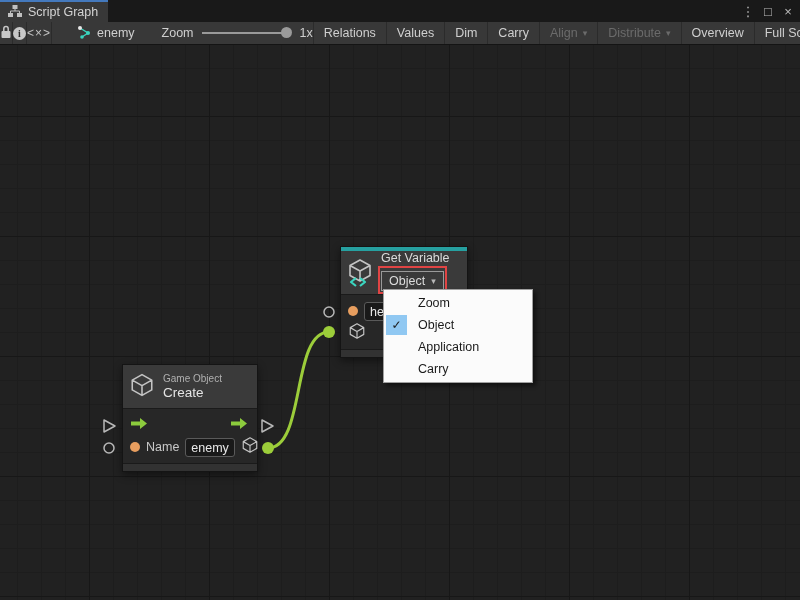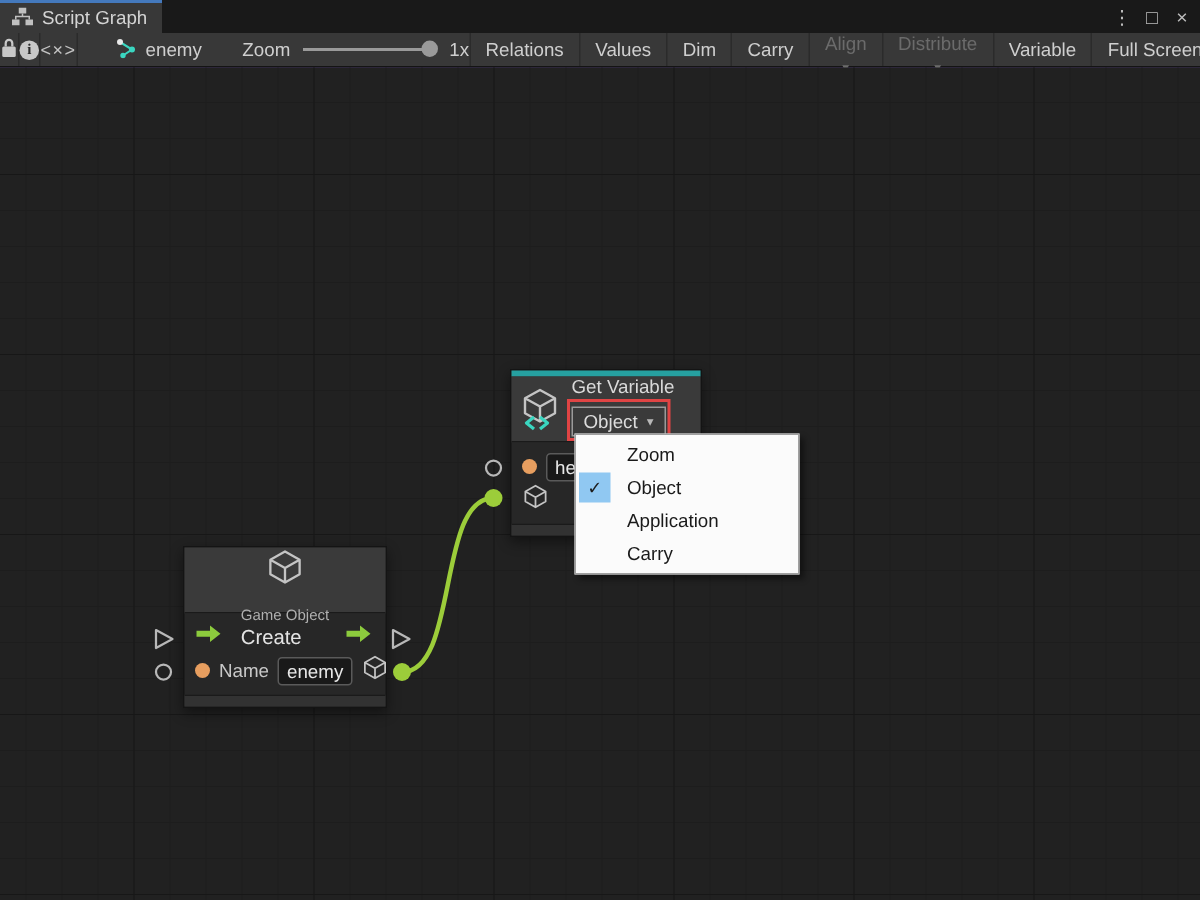--- a/index.html
+++ b/index.html
@@ -20,21 +20,21 @@
   .toolbar { position:absolute; left:0; top:22px; width:800px; height:23px; background:#383838;
              border-bottom:1px solid #141414; display:flex; align-items:stretch; color:#cfcfcf; font-size:12.5px; }
   .tb-icon-btn { display:flex; align-items:center; justify-content:center; border-right:1px solid #2b2b2b; }
   .tb-graph-ref { display:flex; align-items:center; gap:5px; margin-left:25px; }
   .tb-zoom { display:flex; align-items:center; margin-left:27px; }
   .zoom-track-wrap { position:relative; width:92px; height:22px; margin-left:8px; }
   .zoom-track { position:absolute; left:0; right:6px; top:10px; height:2px; background:#9a9a9a; }
   .zoom-handle { position:absolute; right:2px; top:5px; width:11px; height:11px; border-radius:50%; background:#9a9a9a; }
   .tb-buttons { margin-left:auto; display:flex; align-items:stretch; }
   .tb-btn { display:flex; align-items:center; gap:5px; padding:0 10px; border-left:1px solid #2b2b2b; white-space:nowrap; }
-  .tb-btn.disabled { color:#6b6b6b;flex-direction:column; }
+  .tb-btn.disabled { color:#6b6b6b; }
   .dd-arrow { font-size:9px; line-height:1; }
   .code-glyph { font-size:12px; letter-spacing:1px; color:#c4c4c4; }
 
   
   .canvas { position:absolute; left:0; top:45px; width:800px; height:555px; background-color:#212121;
     background-image:
       linear-gradient(90deg, #171717 1px, transparent 1px),
       linear-gradient(#171717 1px, transparent 1px),
       linear-gradient(90deg, #1d1d1d 1px, transparent 1px),
       linear-gradient(#1d1d1d 1px, transparent 1px);
@@ -58,21 +58,21 @@
   .gv-accent { height:4px; }
   .gv-header { height:44px; }
   .gv-title { font-size:12.5px; color:#dadada; line-height:15px; }
   .scope-btn { margin-top:2px; display:inline-flex; align-items:center; gap:6px; background:#3a3a3a;
                border:1px solid #9a9a9a; color:#dcdcdc; font-size:12.5px; padding:1px 7px; height:20px; }
   .scope-wrap { display:inline-block; border:2px solid #e04444; padding:1px; margin-left:-3px; }
   .gv-icon { position:relative; width:26px; height:30px; flex:none; }
 
   
   .cr-node { left:122px; top:319px; width:136px; }
-  .cr-header { height:44px;flex-direction:column; }
+  .cr-header { height:44px; }
   .arrow-spacer { flex:1; }
   .label-txt { font-size:12.5px; color:#c8c8c8; }
 
   
   .ctx-menu { position:absolute; left:383px; top:244px; width:150px; background:#fbfbfb;
               border:1px solid #a0a0a0; box-shadow:3px 3px 4px rgba(0,0,0,.45); z-index:10; padding:2px 0; }
   .ctx-item { position:relative; height:22px; line-height:22px; padding-left:34px; color:#1a1a1a; font-size:12.5px; }
   .ctx-check { position:absolute; left:2px; top:1px; width:21px; height:20px; background:#90c8f2;
                display:flex; align-items:center; justify-content:center; color:#1c1c1c; font-size:12px; }
 
@@ -154,21 +154,21 @@
         </div>
       <div class="tb-btn disabled">
         <span>Align</span>
         <span class="dd-arrow">▾</span>
         </div>
       <div class="tb-btn disabled">
         <span>Distribute</span>
         <span class="dd-arrow">▾</span>
         </div>
       <div class="tb-btn">
-        <span>Variable</span>
+        <span>Overview</span>
         </div>
       <div class="tb-btn">
         <span>Full Screen</span>
         </div>
     </div>
   </div>
 
   <div class="canvas">
 
     <div class="node gv-node">

